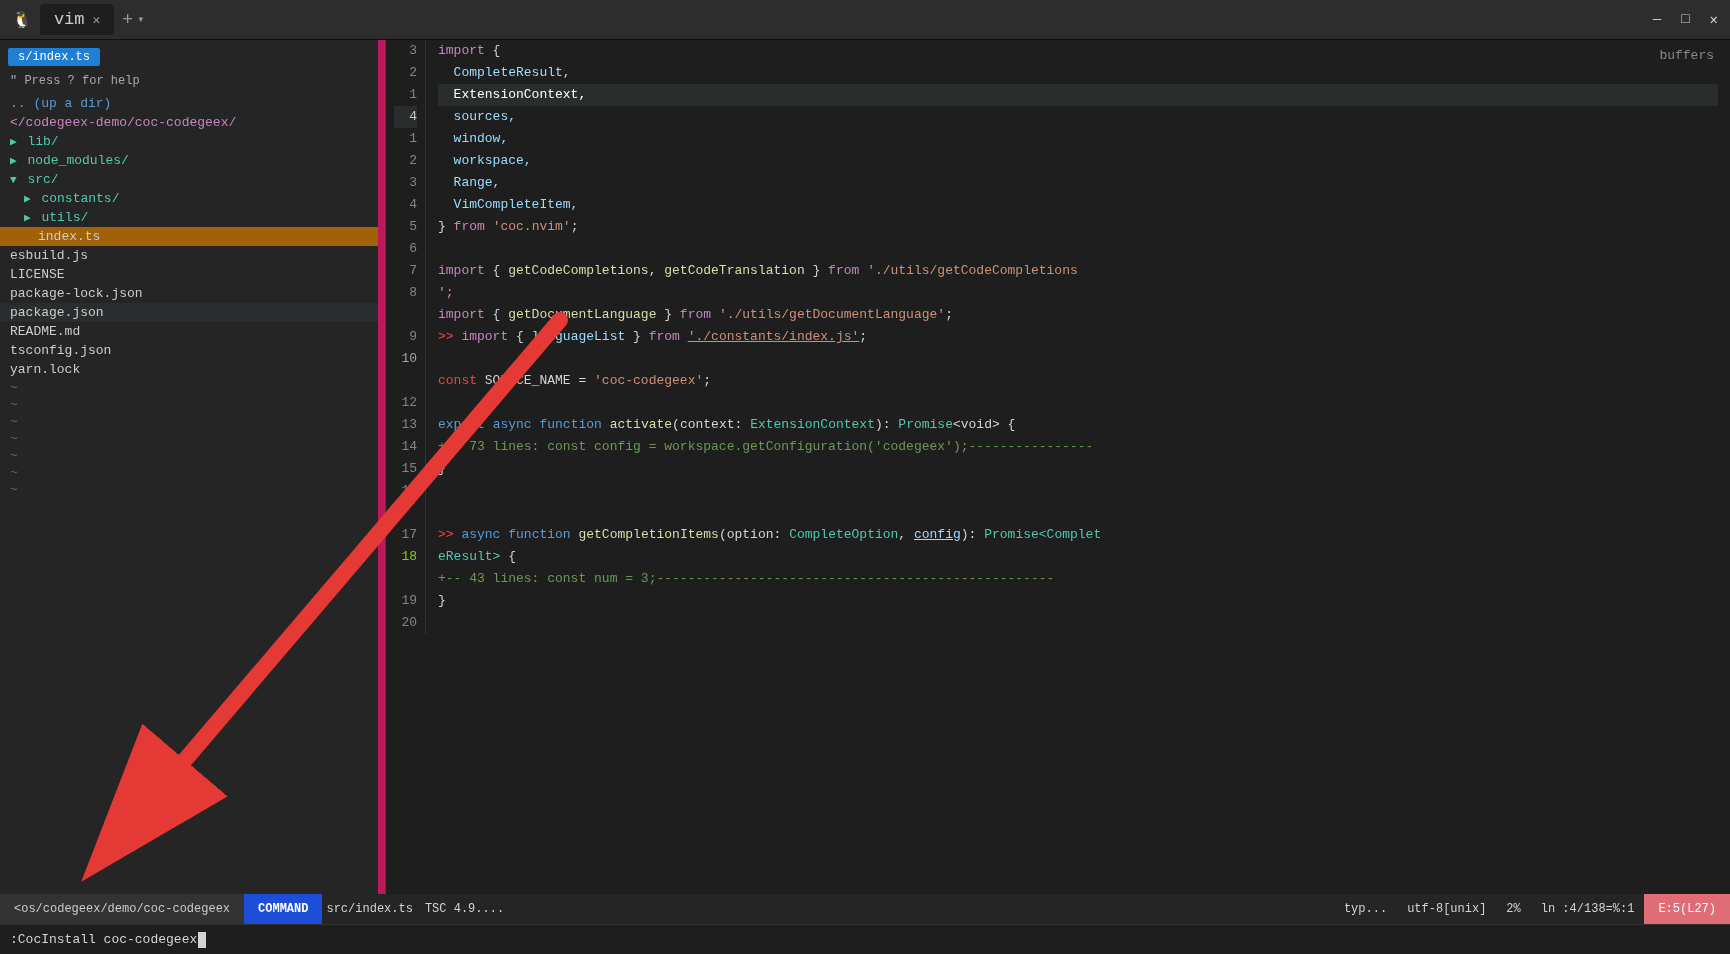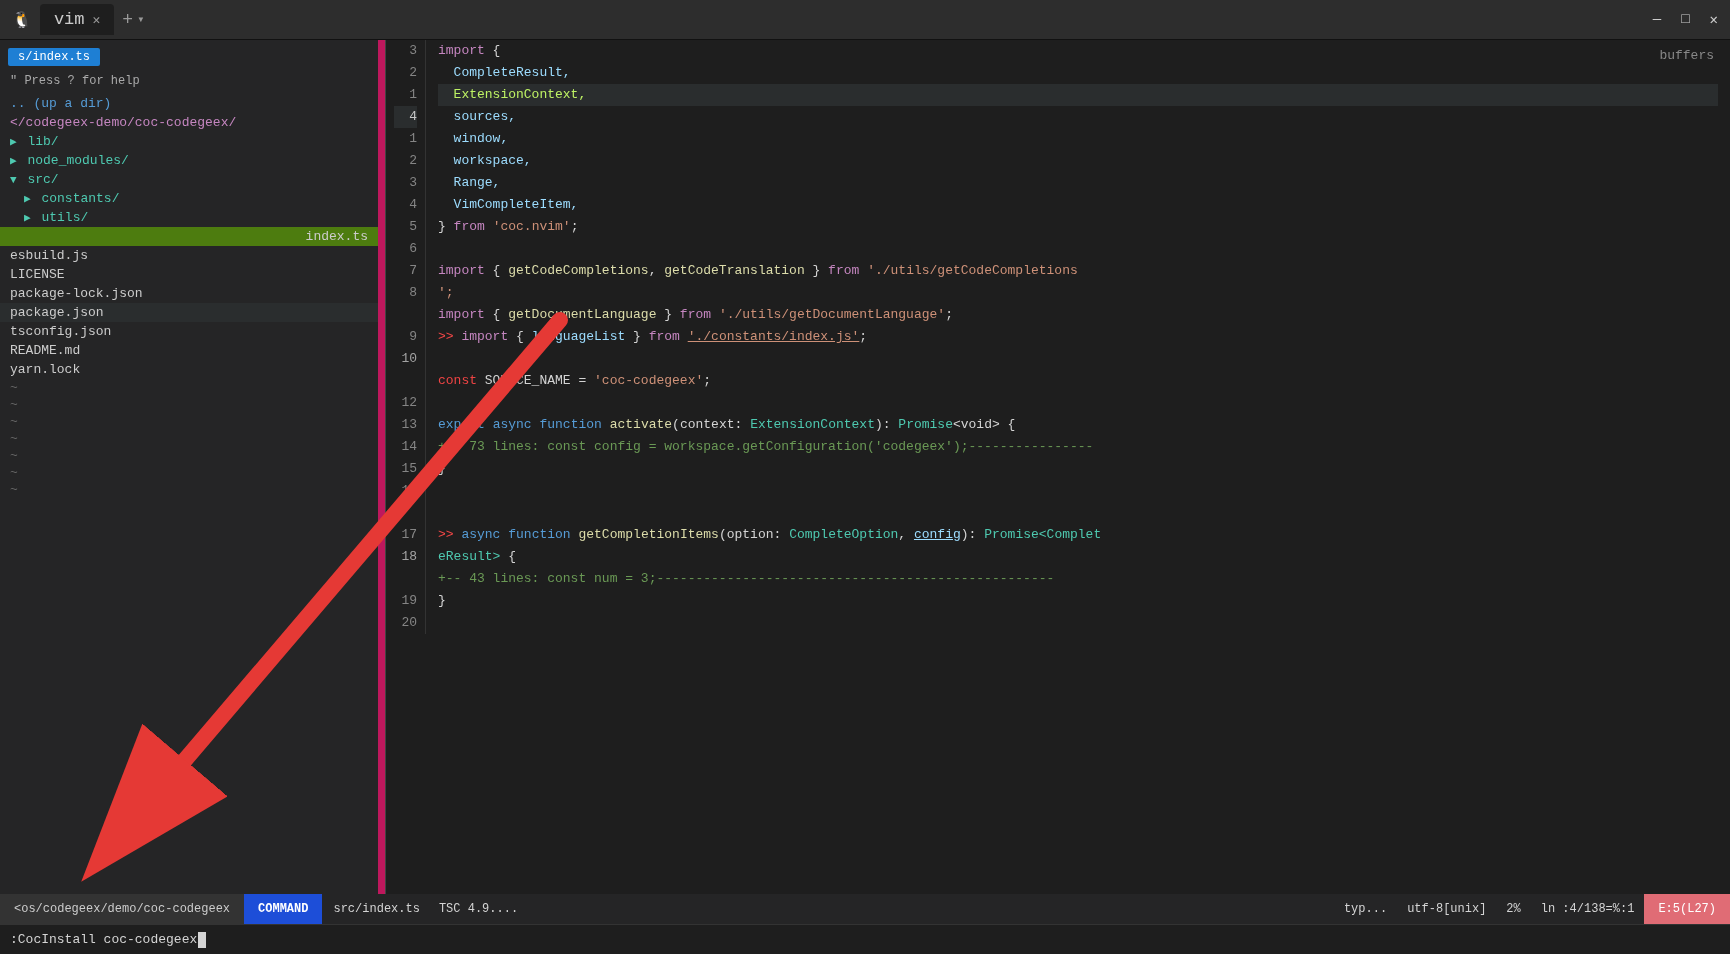--- a/index.html
+++ b/index.html
@@ -166,40 +166,40 @@
       <span style="color:#4ec9b0;">src/</span>
     </div>
     <div style="padding:2px 10px 2px 24px;cursor:pointer;">
       <span style="color:#4ec9b0;font-size:11px;margin-right:3px;">▶</span>
       <span style="color:#4ec9b0;">constants/</span>
     </div>
     <div style="padding:2px 10px 2px 24px;cursor:pointer;">
       <span style="color:#4ec9b0;font-size:11px;margin-right:3px;">▶</span>
       <span style="color:#4ec9b0;">utils/</span>
     </div>
-    <div style="padding:2px 10px 2px 38px;cursor:pointer;background:#4d7c0f;text-align:right;">
+    <div style="padding:2px 10px 2px 38px;cursor:pointer;background:#a16207;">
       <span style="color:#ccc;">index.ts</span>
     </div>
     <div style="padding:2px 10px;cursor:pointer;">
       <span style="color:#ccc;">esbuild.js</span>
     </div>
     <div style="padding:2px 10px;cursor:pointer;">
       <span style="color:#ccc;">LICENSE</span>
     </div>
     <div style="padding:2px 10px;cursor:pointer;">
       <span style="color:#ccc;">package-lock.json</span>
     </div>
     <div style="padding:2px 10px;cursor:pointer;background:#2a2d2e;">
       <span style="color:#ccc;">package.json</span>
     </div>
     <div style="padding:2px 10px;cursor:pointer;">
+      <span style="color:#ccc;">README.md</span>
+    </div>
+    <div style="padding:2px 10px;cursor:pointer;">
       <span style="color:#ccc;">tsconfig.json</span>
-    </div>
-    <div style="padding:2px 10px;cursor:pointer;">
-      <span style="color:#ccc;">README.md</span>
     </div>
     <div style="padding:2px 10px;cursor:pointer;">
       <span style="color:#ccc;">yarn.lock</span>
     </div>
     
     <div style="color:#666;padding:1px 10px;">~</div>
     <div style="color:#666;padding:1px 10px;">~</div>
     <div style="color:#666;padding:1px 10px;">~</div>
     <div style="color:#666;padding:1px 10px;">~</div>
     <div style="color:#666;padding:1px 10px;">~</div>
@@ -231,30 +231,30 @@
         <div class="line-number">9</div>
         <div class="line-number" style="color:#a3a3a3;">10</div>
         <div class="line-number"> </div>
         <div class="line-number">12</div>
         <div class="line-number">13</div>
         <div class="line-number">14</div>
         <div class="line-number">15</div>
         <div class="line-number">16</div>
         <div class="line-number"> </div>
         <div class="line-number">17</div>
-        <div class="line-number" style="color:#a3a3a3;">18</div>
+        <div class="line-number" style="color:#84cc16;">18</div>
         <div class="line-number" style="color:#858585;"> </div>
         <div class="line-number">19</div>
         <div class="line-number">20</div>
       </div>
 
       <div class="code-content">
         <div class="code-line"><span style="color:#c586c0;">import</span><span style="color:#d4d4d4;"> {</span></div>
         <div class="code-line"><span style="color:#9cdcfe;">  CompleteResult,</span></div>
-        <div class="code-line" style="background:#2a2d2e;"><span style="color:#bef264;">  ExtensionContext,</span></div>
+        <div class="code-line" style="background:#2a2d2e;"><span style="color:#ffffff;">  ExtensionContext,</span></div>
         <div class="code-line"><span style="color:#9cdcfe;">  sources,</span></div>
         <div class="code-line"><span style="color:#9cdcfe;">  window,</span></div>
         <div class="code-line"><span style="color:#9cdcfe;">  workspace,</span></div>
         <div class="code-line"><span style="color:#9cdcfe;">  Range,</span></div>
         <div class="code-line"><span style="color:#9cdcfe;">  VimCompleteItem,</span></div>
         <div class="code-line"><span style="color:#d4d4d4;">} </span><span style="color:#c586c0;">from</span><span style="color:#d4d4d4;"> </span><span style="color:#ce9178;">'coc.nvim'</span><span style="color:#d4d4d4;">;</span></div>
         <div class="code-line"> </div>
         <div class="code-line"><span style="color:#c586c0;">import</span><span style="color:#d4d4d4;"> { </span><span style="color:#dcdcaa;">getCodeCompletions</span><span style="color:#d4d4d4;">, </span><span style="color:#dcdcaa;">getCodeTranslation</span><span style="color:#d4d4d4;"> } </span><span style="color:#c586c0;">from</span><span style="color:#d4d4d4;"> </span><span style="color:#ce9178;">'./utils/getCodeCompletions</span></div>
         <div class="code-line"><span style="color:#ce9178;">';</span></div>
         <div class="code-line"><span style="color:#c586c0;">import</span><span style="color:#d4d4d4;"> { </span><span style="color:#dcdcaa;">getDocumentLanguage</span><span style="color:#d4d4d4;"> } </span><span style="color:#c586c0;">from</span><span style="color:#d4d4d4;"> </span><span style="color:#ce9178;">'./utils/getDocumentLanguage'</span><span style="color:#d4d4d4;">;</span></div>
@@ -272,21 +272,21 @@
         <div class="code-line"><span style="color:#6a9955;">+-- 43 lines: const num = 3;---------------------------------------------------</span></div>
         <div class="code-line"><span style="color:#d4d4d4;">}</span></div>
       </div>
     </div>
   </div>
 </div>
 
 <div id="statusbar" style="height:30px;background:#252526;display:flex;align-items:center;font-size:12px;">
   <div style="background:#333;color:#ccc;padding:0 14px;height:100%;display:flex;align-items:center;">&lt;os/codegeex/demo/coc-codegeex</div>
   <div style="background:#1d4ed8;color:#fff;font-weight:bold;padding:0 14px;height:100%;display:flex;align-items:center;">COMMAND</div>
-  <div style="color:#d4d4d4;padding:0 11px;">src/index.ts</div>
+  <div style="color:#d4d4d4;padding:0 4px;">src/index.ts</div>
   <div style="color:#d4d4d4;padding:0 8px;">TSC 4.9....</div>
   <div style="flex:1;"></div>
   <div style="color:#d4d4d4;padding:0 10px;">typ...</div>
   <div style="color:#d4d4d4;padding:0 10px;">utf-8[unix]</div>
   <div style="color:#d4d4d4;padding:0 10px;">2%</div>
   <div style="color:#d4d4d4;padding:0 10px;">ln :4/138=%:1</div>
   <div style="background:#e06c75;color:#fff;padding:0 14px;height:100%;display:flex;align-items:center;">E:5(L27)</div>
 </div>
 
 <div id="cmdline" style="height:30px;background:#1e1e1e;display:flex;align-items:center;padding:0 10px;font-size:13px;color:#d4d4d4;border-top:1px solid #333;">

